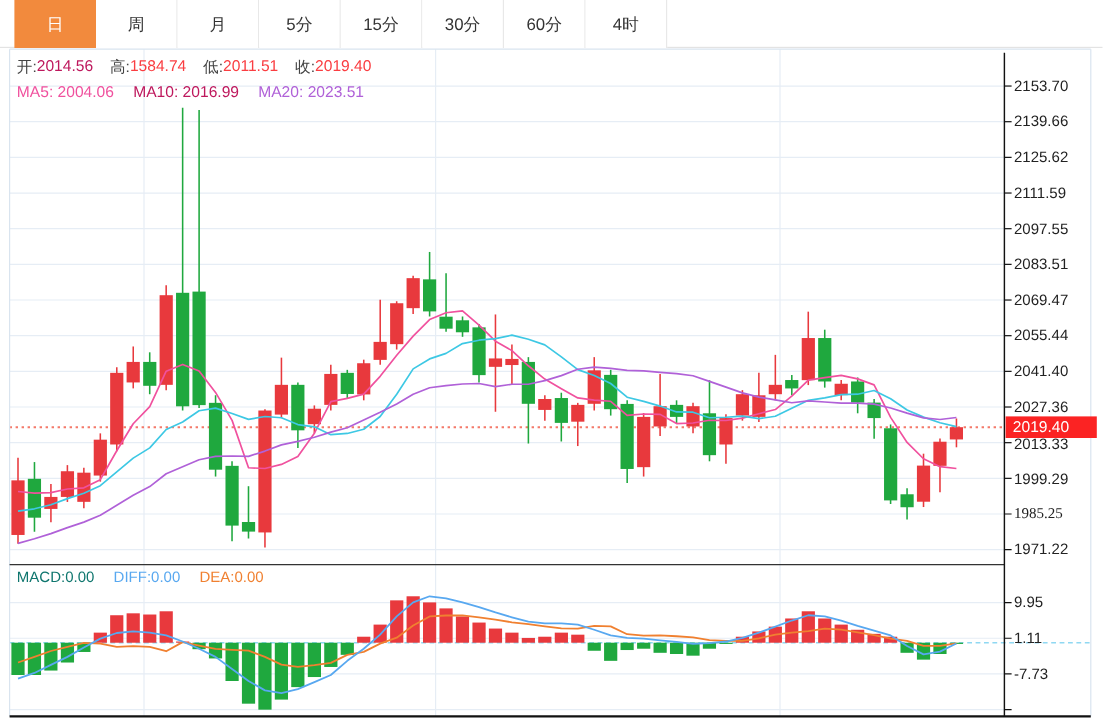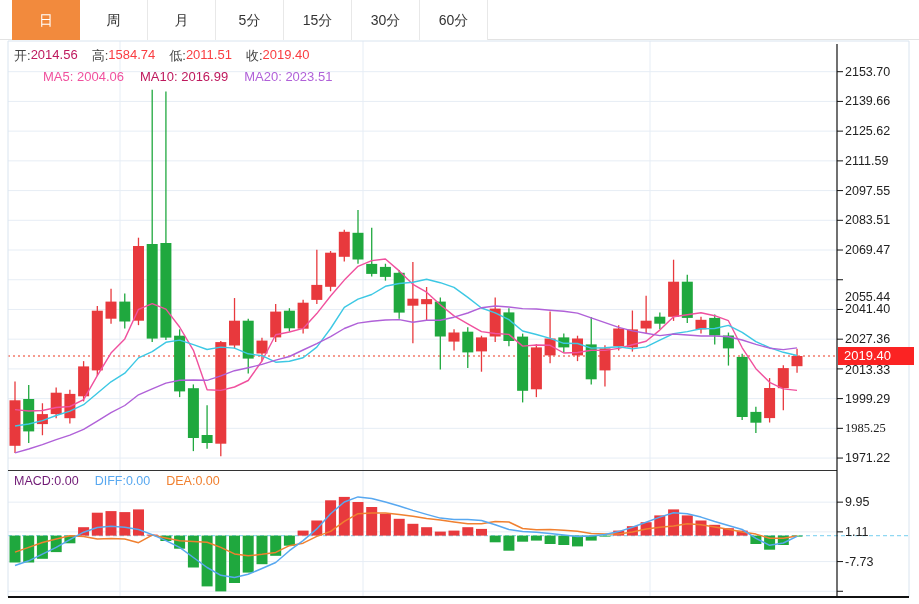--- a/index.html
+++ b/index.html
@@ -255,60 +255,61 @@
     </svg>
 
   <div class="tabbar" id="tabbar">
       <div class="tab active" style="background: rgb(242, 138, 61);">日</div>
       <div class="tab">周</div>
       <div class="tab">月</div>
       <div class="tab">5分</div>
       <div class="tab">15分</div>
       <div class="tab">30分</div>
       <div class="tab">60分</div>
+      <div class="tab">4时</div>
     </div>
 
   <div class="inforow" style="top:47px;">
     <span class="lb">开:</span>
     <span class="vl" style="color: #be185d;">2014.56</span>
     <span class="lb">高:</span>
     <span class="vl" style="color: rgb(250, 61, 65);">1584.74</span>
     <span class="lb">低:</span>
     <span class="vl" style="color: rgb(250, 61, 65);">2011.51</span>
     <span class="lb">收:</span>
     <span class="vl" style="color: rgb(250, 61, 65);">2019.40</span>
   </div>
 
   <div class="inforow" style="top:69px;">
-    <span class="mrow" style="color: rgb(240, 81, 158); margin-left: 29px;">
+    <span class="mrow" style="color: rgb(240, 81, 158);">
       <span>MA5:</span> <span>2004.06</span></span>
     <span class="mrow" style="color: #be185d;">
       <span>MA10:</span> <span>2016.99</span></span>
     <span class="mrow" style="color: rgb(176, 97, 216);">
       <span>MA20:</span> <span>2023.51</span></span>
   </div>
 
   <div class="inforow" style="top:474px;font-size:12.5px;">
-    <span class="mrow" style="color: #701a75;">
+    <span class="mrow" style="color: #0f766e;">
       <span>MACD:</span><span>0.00</span></span>
     <span class="mrow" style="color: rgb(88, 168, 240);">
       <span>DIFF:</span><span>0.00</span></span>
     <span class="mrow" style="color: rgb(240, 128, 48);">
       <span>DEA:</span><span>0.00</span></span>
   </div>
 
   <div id="price-axis">
       <div class="axis-label" style="top: 63.7px;">2153.70</div>
       <div class="axis-label" style="top: 93.42px;">2139.66</div>
       <div class="axis-label" style="top: 123.14px;">2125.62</div>
       <div class="axis-label" style="top: 152.86px;">2111.59</div>
       <div class="axis-label" style="top: 182.58px;">2097.55</div>
       <div class="axis-label" style="top: 212.3px;">2083.51</div>
       <div class="axis-label" style="top: 242.02px;">2069.47</div>
-      <div class="axis-label" style="top: 289px;">2055.44</div>
+      <div class="axis-label" style="top: 271px;">2055.44</div>
       <div class="axis-label" style="top: 301.46px;">2041.40</div>
       <div class="axis-label" style="top: 331.18px;">2027.36</div>
       <div class="axis-label" style="top: 362px;">2013.33</div>
       <div class="axis-label" style="top: 390.62px;">1999.29</div>
       <div class="axis-label" style="top: 420.34px; font-family: Liberation Serif, serif;">1985.25</div>
       <div class="axis-label" style="top: 450.06px;">1971.22</div>
     </div>
   <div id="macd-axis">
       <div class="macd-axis-label" style="top: 494.148px;">9.95</div>
       <div class="macd-axis-label" style="top: 523.868px;">1.11</div>

